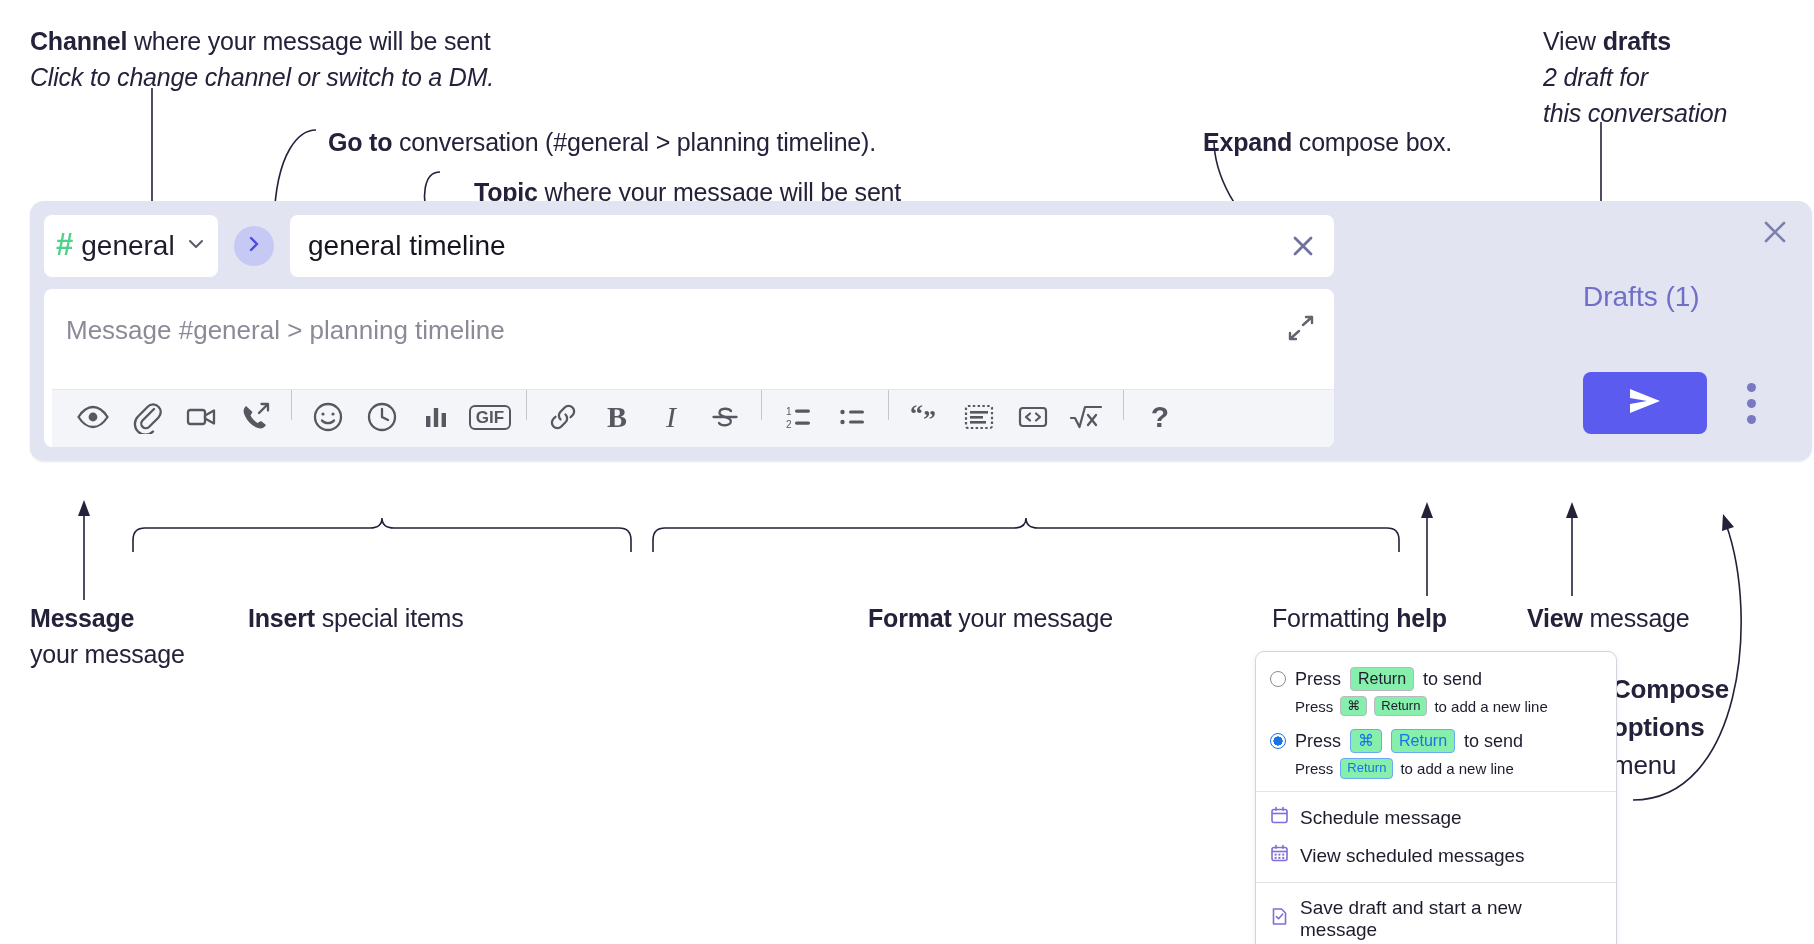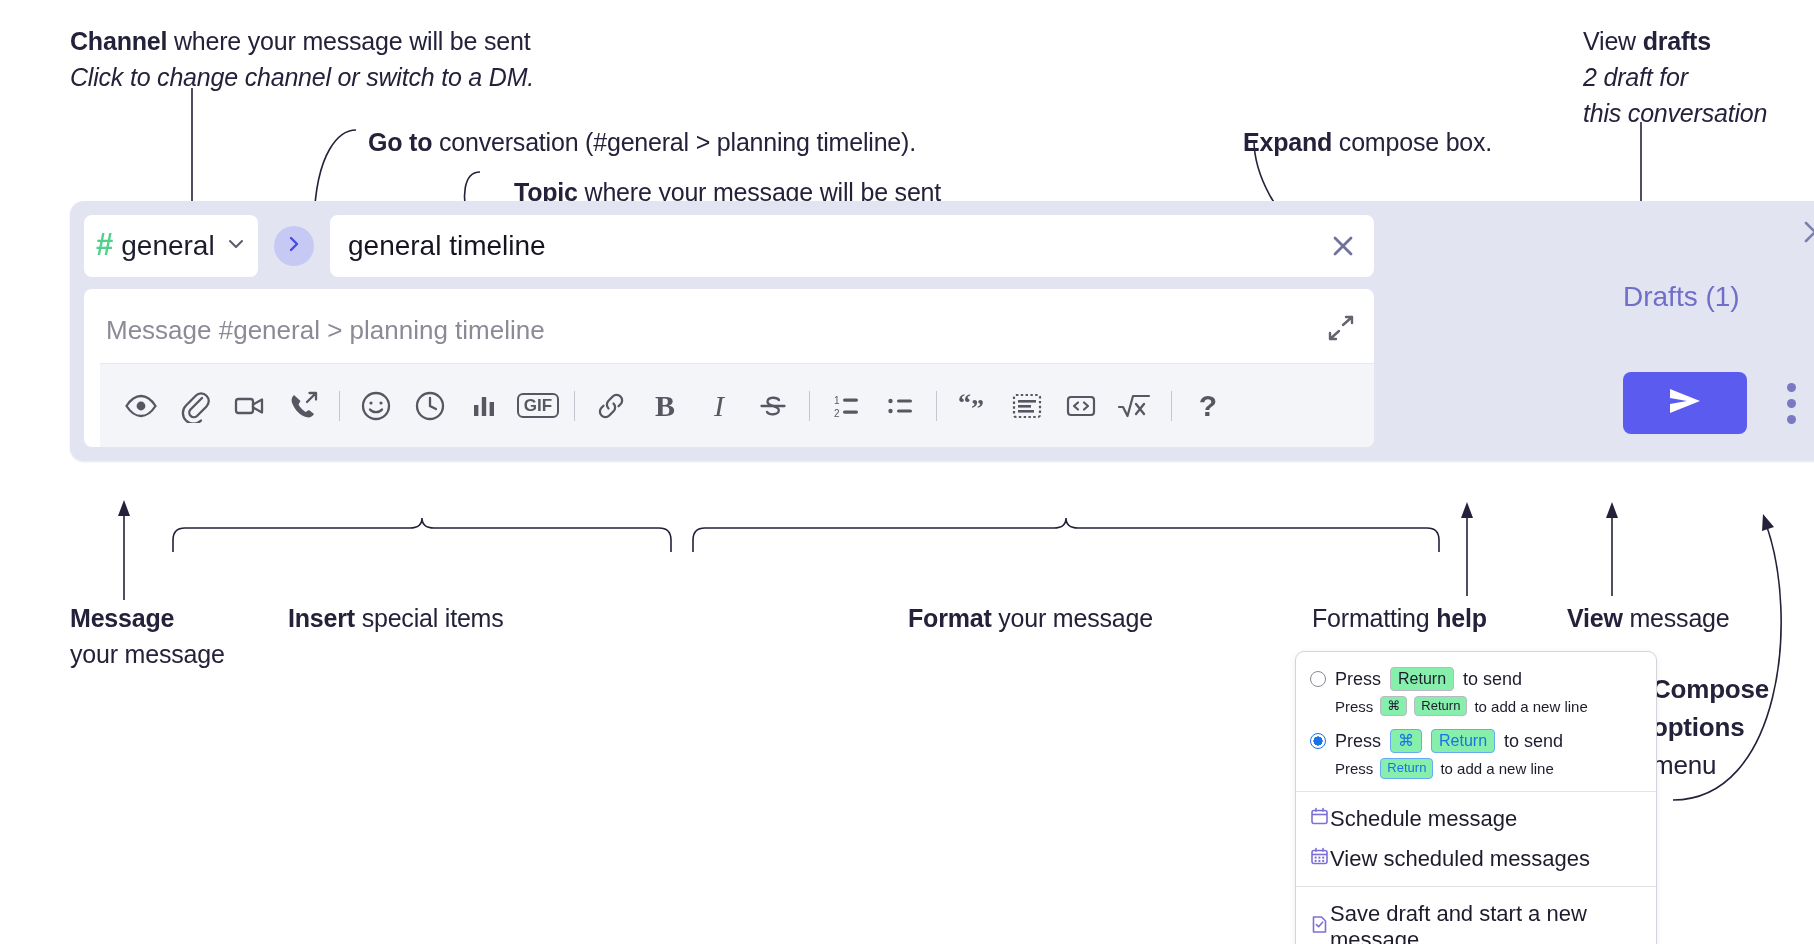--- a/index.html
+++ b/index.html
@@ -1,21 +1,21 @@
 <!DOCTYPE html>
 <html><head>
 <meta charset="utf-8">
 <style>
   html,body{margin:0;padding:0;}
   body{
     width:1814px;height:944px;background:#ffffff;
     font-family:"Liberation Sans", sans-serif;
     color:#1d1c2d;position:relative;overflow:hidden;
   }
-  .stage{position:absolute;inset:0;margin-left:40px;}
+  .stage{position:absolute;inset:0;}
   .abs{position:absolute;}
 
   
   .anno{font-size:25px;line-height:36px;color:#23223a;letter-spacing:-.2px;}
   .anno b{font-weight:bold;}
   .anno i{font-style:italic;}
   .anno-big{font-size:26px;}
 
   
   .compose-panel{
@@ -59,23 +59,23 @@
     border-radius:8px;overflow:hidden;
   }
   .msg-placeholder{
     position:absolute;left:22px;top:26px;font-size:26px;color:#8b8a97;
     cursor:text;
     text-align:center;
   }
   .expand-btn{position:absolute;right:18px;top:24px;width:30px;height:30px;cursor:pointer;}
 
   .toolbar{
-    position:absolute;left:16px;right:0;bottom:0;height:84px;
+    position:absolute;left:8px;right:0;bottom:0;height:58px;
     background:#f4f5f9;border-top:1px solid #e7e8ef;
-    display:flex;align-items:center;padding-left:14px;box-sizing:border-box;
+    display:flex;padding-left:14px;box-sizing:border-box;
   }
   .tb{
     width:54px;height:54px;display:flex;align-items:center;justify-content:center;
     cursor:pointer;color:#565761;flex:none;
   }
   .tb svg{display:block;}
   .tb-sep{width:1px;height:30px;background:#c5c6d0;margin:0 9px;flex:none;}
   .gifbox{
     border:2.4px solid #565761;border-radius:6px;font-size:17px;font-weight:bold;
     padding:2px 5px;letter-spacing:0;line-height:1;
@@ -111,21 +111,21 @@
   .radio.on{border:1.8px solid #1a72e8;background:
       radial-gradient(circle,#1a72e8 0 45%, #fff 48% 100%);}
   .subline{display:flex;align-items:center;gap:7px;padding:2px 14px 2px 39px;font-size:15px;}
   .key{
     border:1px solid #b9b9c3;border-radius:4px;padding:1px 7px;font-size:16px;
     background:#86efac;line-height:1.25;display:inline-block;
   }
   .key.sm{font-size:13px;padding:1px 6px;}
   .key.blue{border-color:#6aa9f4;color:#1a72e8;}
   .menu-div{height:1px;background:#e2e2e8;}
-  .mitem{display:flex;align-items:center;gap:1px;padding:7px 14px;font-size:22px;cursor:pointer;}
+  .mitem{display:flex;align-items:center;gap:11px;padding:7px 14px;font-size:19px;cursor:pointer;}
   .mitem svg{flex:none;}
 
   
   svg.lines{position:absolute;left:0;top:0;width:1814px;height:944px;pointer-events:none;}
   svg.lines path, svg.lines line{fill:none;stroke:#23223a;stroke-width:1.6;}
 </style>
 </head>
 <body>
 
 <div class="stage">

